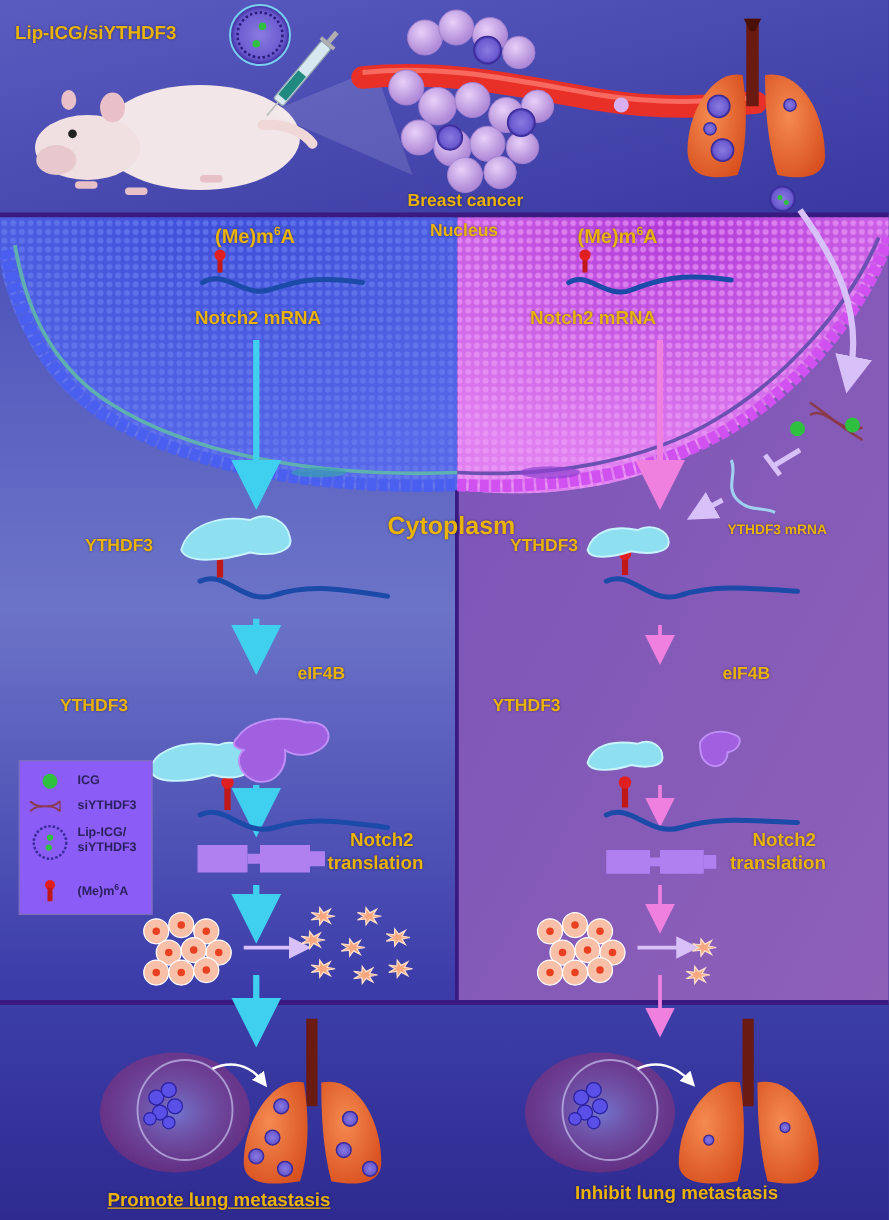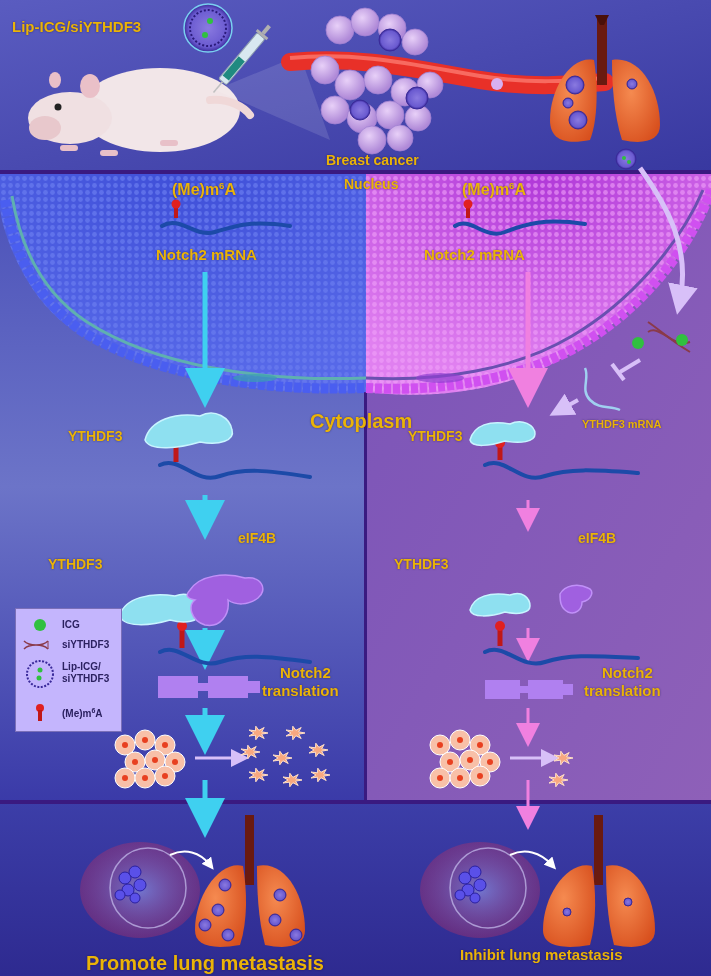--- a/index.html
+++ b/index.html
@@ -1,21 +1,21 @@
 <!DOCTYPE html>
 <html><head>
 <meta charset="utf-8">
 <style>
   html, body { margin: 0; padding: 0; }
   body { width: 711px; height: 976px; overflow: hidden; background: #3a3a9a; font-family: "Liberation Sans", sans-serif; }
   #stage { position: relative; width: 711px; height: 976px; overflow: hidden; }
   svg#art { position: absolute; left: 0; top: 0; }
   .lbl { position: absolute; color: #eab308; font-weight: bold; white-space: nowrap; text-shadow: 0 0 2px rgba(20,10,60,0.6); font-family: "Liberation Sans", sans-serif; }
   .lbl sup { font-size: 0.6em; }
-  .legend { position: absolute; left: 15px; top: 608px; width: 107px; height: 124px; background: #c4b5fd; border: 1px solid #7a6fb8; box-sizing: border-box; }
+  .legend { position: absolute; left: 15px; top: 608px; width: 107px; height: 124px; background: #8b5cf6; border: 1px solid #7a6fb8; box-sizing: border-box; }
   .legend .row { position: absolute; left: 0; width: 100%; display: flex; align-items: center; }
   .legend .txt { font-size: 10px; font-weight: bold; color: #2b2160; position: absolute; left: 46px; line-height: 12px; }
 </style>
 </head>
 <body>
 
 <div id="stage">
   <svg id="art" width="711" height="976" viewBox="0 0 711 976">
     <defs>
       <linearGradient id="gTop" x1="0" y1="0" x2="1" y2="1">
@@ -406,15 +406,15 @@
     </div>
     <div class="row" style="top:94px;height:20px;">
       <svg width="40" height="20" style="position:absolute;left:4px;">
           <circle cx="20" cy="5" r="4" fill="#e02020"></circle>
           <rect x="18" y="7" width="4" height="11" fill="#c01818"></rect>
         </svg>
       <span class="txt"><span>(Me)m</span><sup style="font-size:7px">6</sup><span>A</span></span>
     </div>
   </div>
 
-  <div class="lbl" style="left:86px;top:952px;font-size:20px;">Promote lung metastasis</div>
+  <div class="lbl" style="left:86px;top:952px;font-size:15px;text-decoration:underline;">Promote lung metastasis</div>
   <div class="lbl" style="left:440px;top:946px;font-size:15px;margin-left:20px;">Inhibit lung metastasis</div>
 </div>
 
 </body></html>

